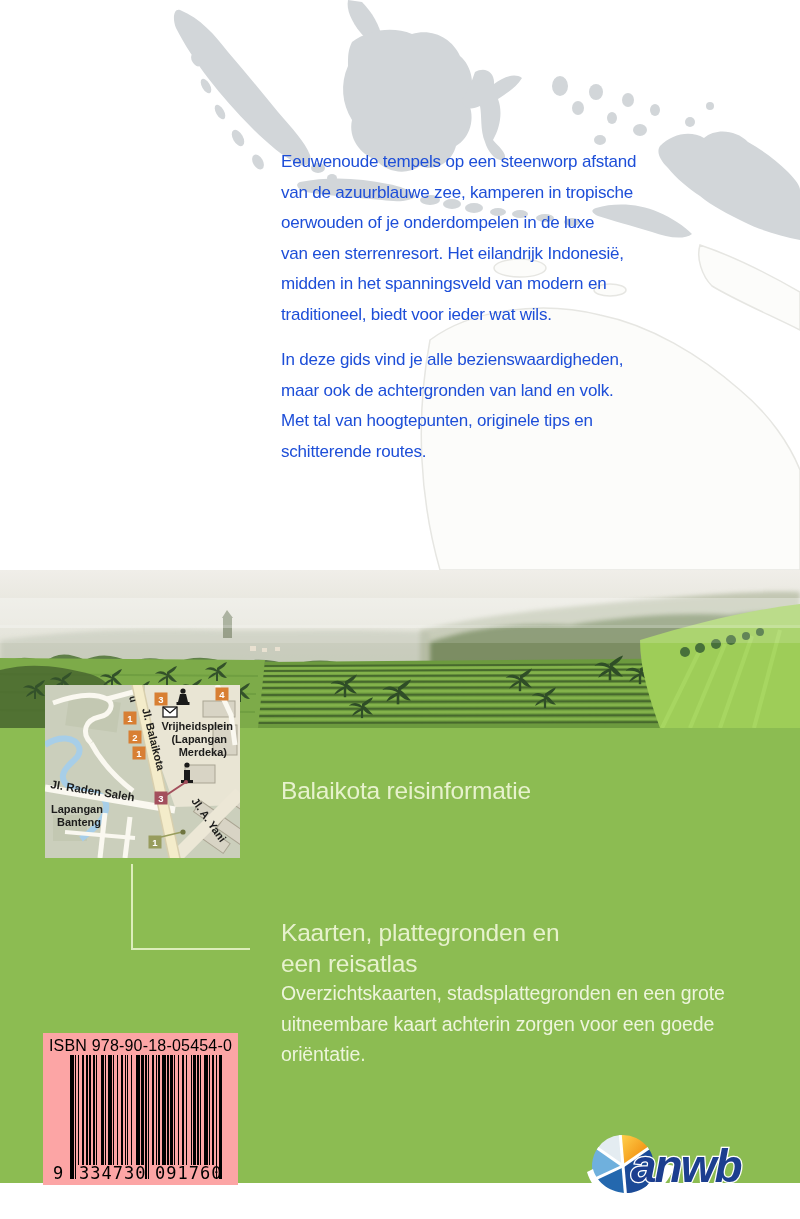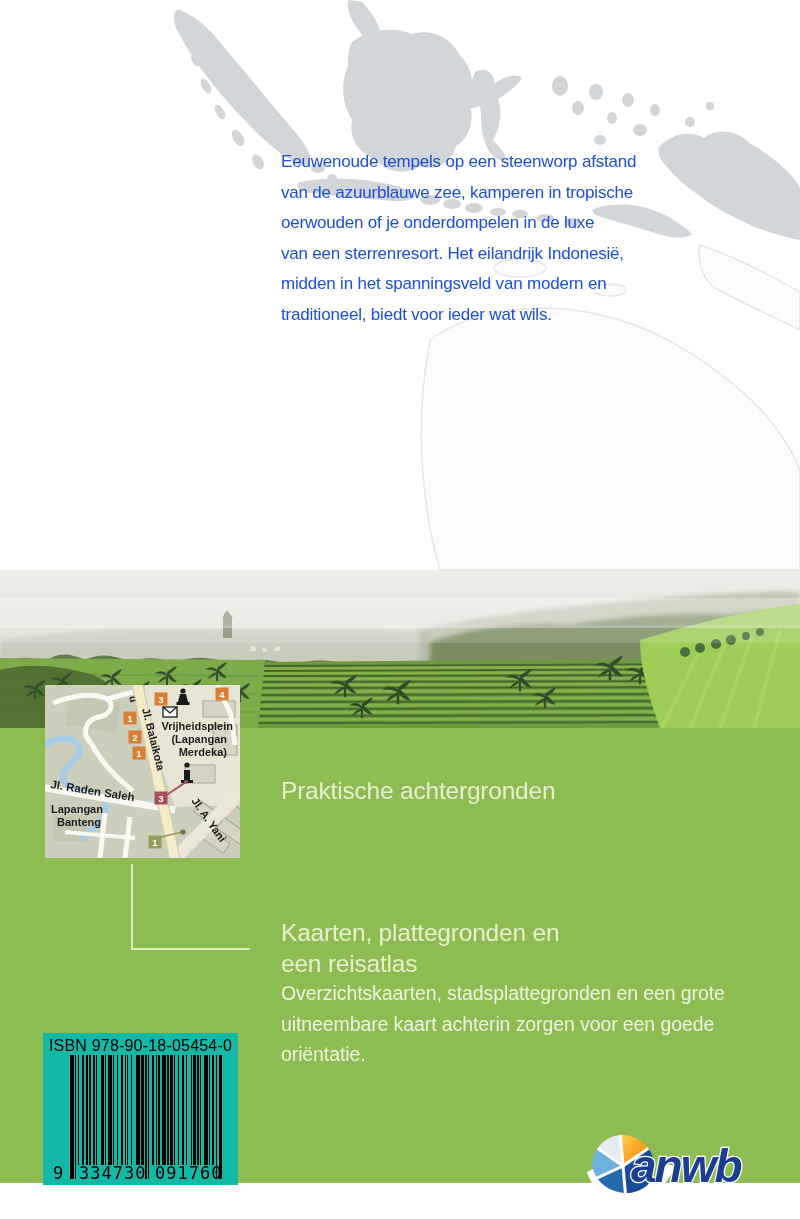--- a/index.html
+++ b/index.html
@@ -32,21 +32,21 @@
 
   
   .connector{background:#dcedbb}
   #connector-v{left:131px;top:864px;width:2px;height:86px}
   #connector-h{left:131px;top:948px;width:119px;height:2px}
 
   
   #map-inset{left:45px;top:685px;width:195px;height:173px}
 
   
-  #barcode-box{left:43px;top:1033px;width:195px;height:152px;background:#14b8a6}
+  #barcode-box{left:43px;top:1033px;width:195px;height:152px;background:#fca5a5}
   #isbn-label{position:absolute;top:4px;left:0;width:100%;text-align:center;
               font-size:16px;color:#000;letter-spacing:0.2px}
   #barcode-bars{position:absolute;left:27px;top:22px;width:152px;height:110px}
   #barcode-bars .bar{position:absolute;top:0;background:#000;height:110px}
   #barcode-bars .bar.tall{height:124px}
   .bc-digit{position:absolute;top:130px;font-family:"DejaVu Sans Mono",monospace;
             font-size:17px;color:#000;letter-spacing:1px}
   #bc-d0{left:10px}
   #bc-d1{left:36px}
   #bc-d2{left:112px}
@@ -109,20 +109,24 @@
       <path d="M660,146 C672,134 690,130 704,138 C716,128 736,130 748,142 C762,150 776,160 788,172 C796,180 800,186 800,190 L800,240 C780,236 760,230 744,222 C728,214 712,206 700,196 C688,188 676,178 668,168 C660,160 656,152 660,146 Z"></path>
     </g>
   </svg>
 
   <div class="abs intro" id="intro-p1">Eeuwenoude tempels op een steenworp afstand
 van de azuurblauwe zee, kamperen in tropische
 oerwouden of je onderdompelen in de luxe
 van een sterrenresort. Het eilandrijk Indonesië,
 midden in het spanningsveld van modern en
 traditioneel, biedt voor ieder wat wils.</div>
+  <div class="abs intro" id="intro-p2">In deze gids vind je alle bezienswaardigheden,
+maar ook de achtergronden van land en volk.
+Met tal van hoogtepunten, originele tips en
+schitterende routes.</div>
 </div>
 
 <div class="abs" id="photo-band">
   <svg width="800" height="158" viewBox="0 0 800 158">
     <defs>
       <linearGradient id="skyGrad" x1="0" y1="0" x2="0" y2="1">
         <stop offset="0" stop-color="#f0eee9"></stop>
           <stop offset="1" stop-color="#d9dacb"></stop>
       </linearGradient>
       <filter id="soft">
@@ -219,21 +223,21 @@
         <circle cx="746" cy="66" r="4"></circle>
         <circle cx="760" cy="62" r="4"></circle>
     </g>
     <rect x="0" y="28" width="800" height="30" fill="#ffffff" opacity="0.3"></rect>
     <rect x="0" y="55" width="800" height="18" fill="#ffffff" opacity="0.15"></rect>
   </svg>
 </div>
 
 <div class="abs" id="green-section"></div>
 
-<div class="abs green-head" id="practical-heading">Praktische achtergronden</div>
+<div class="abs green-head" id="practical-heading">Balaikota reisinformatie</div>
 <div class="abs" id="practical-list">
 </div>
 
 <div class="abs green-head" id="maps-heading">Kaarten, plattegronden en
 een reisatlas</div>
 <div class="abs" id="maps-body">Overzichtskaarten, stadsplattegronden en een grote
 uitneembare kaart achterin zorgen voor een goede oriëntatie.</div>
 
 <div class="abs connector" id="connector-v"></div>
 <div class="abs connector" id="connector-h"></div>

